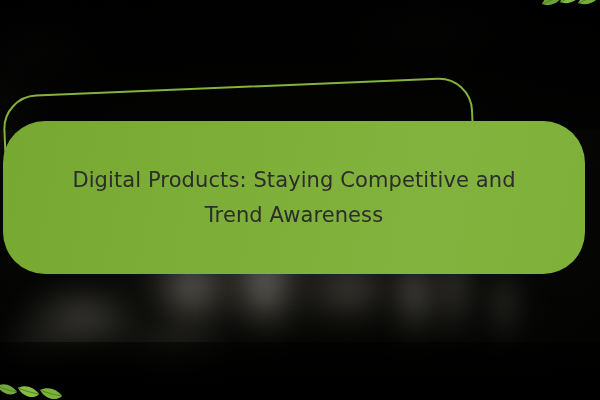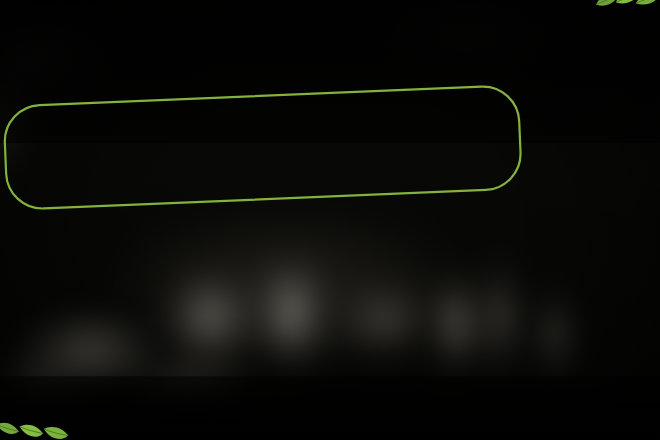--- a/index.html
+++ b/index.html
@@ -143,14 +143,17 @@
       </g>
       <g>
         <path d="M44 12 C49 21, 60 24, 66 18 C61 11, 52 8, 44 12 Z" fill="#7ab23c"></path>
         <path d="M44 12 C51 15, 59 17, 66 18" stroke="#4f7d22" stroke-width="0.9" fill="none"></path>
       </g>
     </svg>
   </div>
 
   <div class="ghost-rect"></div>
 
+  <div class="banner">
+    <h1 class="banner-title">Digital Products: Staying Competitive and Trend Awareness</h1>
+  </div>
 
 </div>
 
 </body></html>

